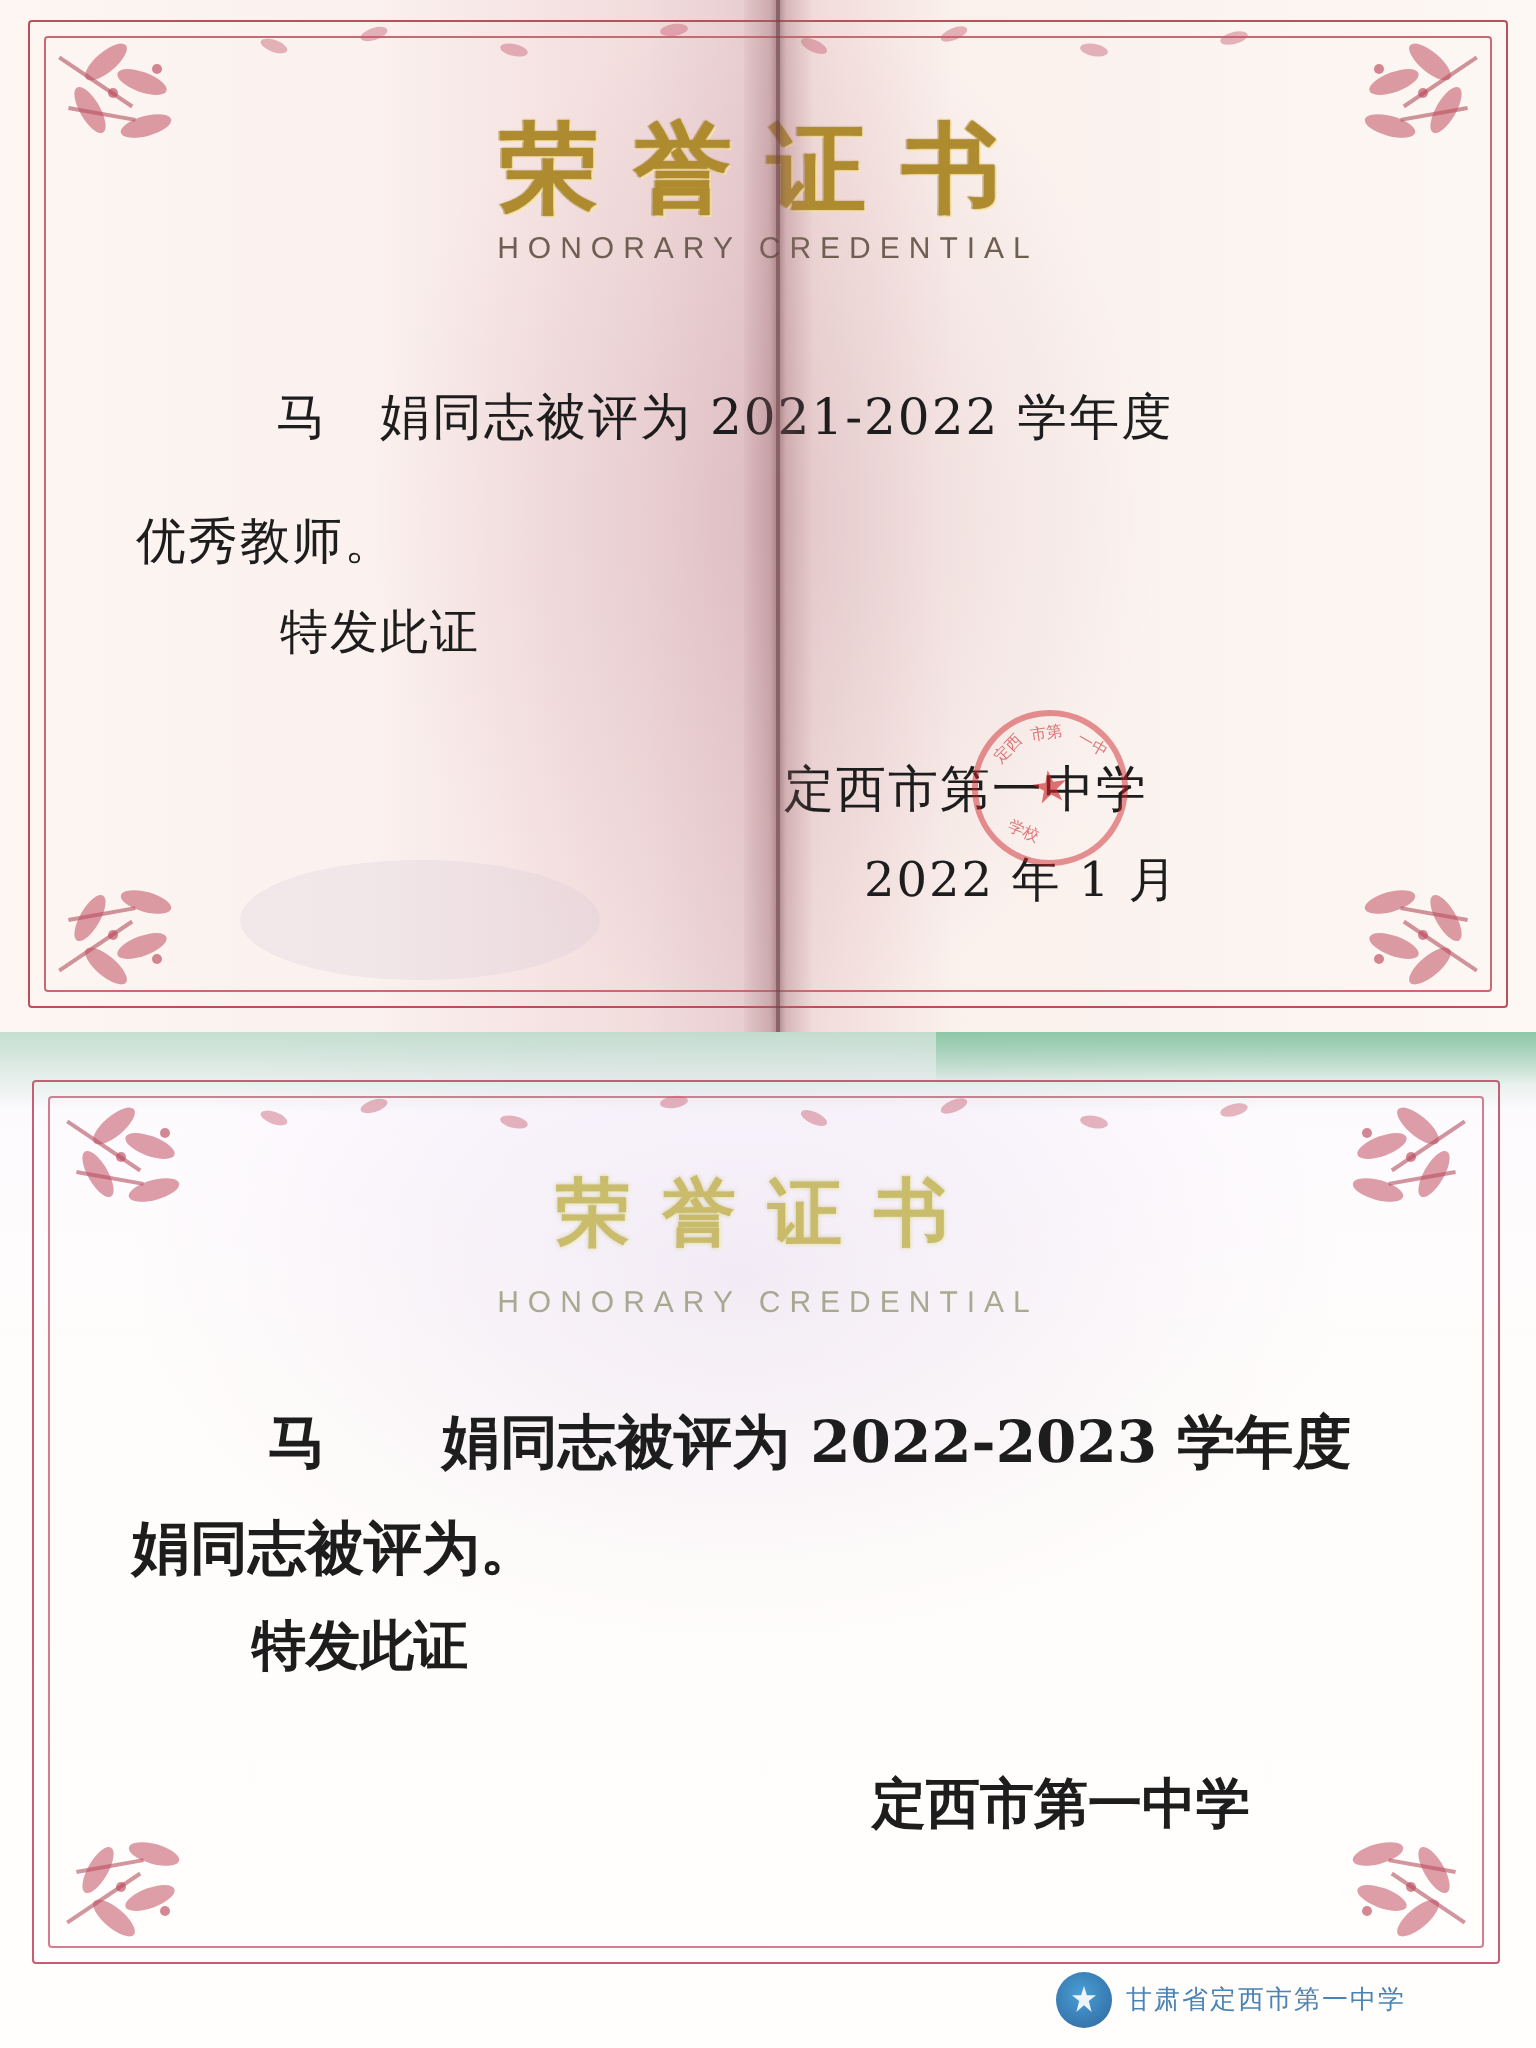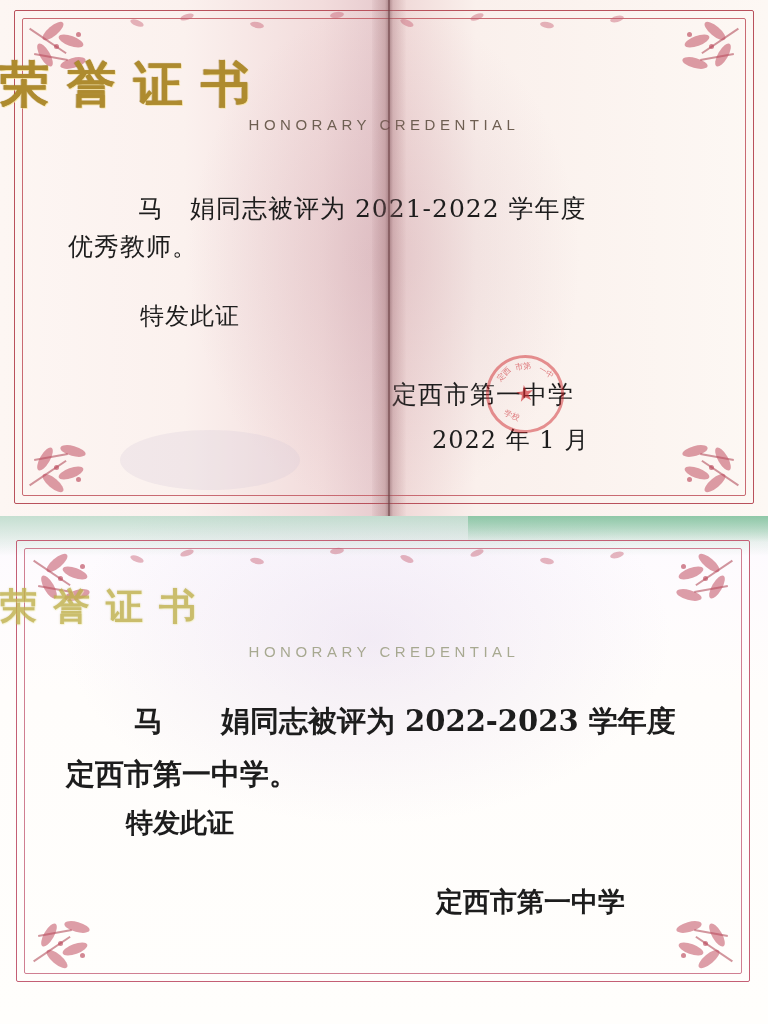--- a/index.html
+++ b/index.html
@@ -141,20 +141,21 @@
     position: absolute;
     width: 14px; height: 6px;
     border-radius: 50%;
     background: rgba(200,95,115,0.45);
   }
 
   
   .title-cn {
     position: absolute;
     width: 100%;
+    text-align: center;
     font-family: "DejaVu Serif", serif;
     font-weight: bold;
     letter-spacing: 18px;
     color: #b79438;
     text-shadow:
       0 0 1px rgba(150,115,25,0.9),
       1px 1px 0 rgba(255,235,160,0.75),
       -1px 0 0 rgba(140,105,20,0.35);
   }
   .cert-top .title-cn {
@@ -174,21 +175,21 @@
   .cert-top .title-en { top: 116px; color: #6e5f52; }
 
   
   .body-line {
     position: absolute;
     font-family: "DejaVu Serif", serif;
     color: #1d1d1d;
     white-space: nowrap;
   }
   .cert-top .l1 { left: 138px; top: 192px; font-size: 25px; letter-spacing: 1px; }
-  .cert-top .l2 { left: 68px;  top: 230px; font-size: 25px; letter-spacing: 1px; }
+  .cert-top .l2 { left: 68px;  top: 254px; font-size: 25px; letter-spacing: 1px; }
   .cert-top .l3 { left: 140px; top: 300px; font-size: 24px; letter-spacing: 1px; }
   .cert-top .sig { left: 392px; top: 378px; font-size: 25px; letter-spacing: 1px; }
   .cert-top .date { left: 432px; top: 424px; font-size: 24px; letter-spacing: 1px; }
 
   
   .seal {
     position: absolute;
     width: 72px;
     height: 72px;
     border: 3px solid rgba(205,35,40,0.62);
@@ -407,19 +408,23 @@
       <div class="band-sprig" style="left:420px; top:16px; transform:rotate(10deg);"></div>
       <div class="band-sprig" style="left:490px; top:10px; transform:rotate(-14deg);"></div>
     </div>
   </div>
 
   <div class="body-line" style="position:absolute; left:0; top:0; width:768px; height:1024px;">
     <div class="title-cn" style="top:582px; font-size:37px; color:#c0b14d; opacity:0.82; letter-spacing:16px; font-family:'DejaVu Serif',serif; font-weight:bold; text-shadow:0 0 2px rgba(160,150,60,0.5),1px 1px 0 rgba(255,255,200,0.6);">荣誉证书</div>
     <div class="title-en" style="top:643px; color:#8a8e6a; opacity:0.72;">HONORARY CREDENTIAL</div>
 
     <div class="body-line" style="left:134px; top:702px; font-size:29px; font-weight:bold; font-family:'DejaVu Serif',serif;">马　　娟同志被评为 2022-2023 学年度</div>
-    <div class="body-line" style="left:66px; top:755px; font-size:29px; font-weight:bold; font-family:'DejaVu Serif',serif;">定西市第一中学。</div>
+    <div class="body-line" style="left:66px; top:755px; font-size:29px; font-weight:bold; font-family:'DejaVu Serif',serif;">娟同志被评为。</div>
     <div class="body-line" style="left:126px; top:805px; font-size:27px; font-weight:bold; font-family:'DejaVu Serif',serif;">特发此证</div>
     <div class="body-line" style="left:436px; top:884px; font-size:27px; font-weight:bold; font-family:'DejaVu Serif',serif;">定西市第一中学</div>
   </div>
 
+  <div class="footer-logo">
+    <div class="badge"></div>
+    <div class="lt">甘肃省定西市第一中学</div>
+  </div>
 
 </div>
 
 </body></html>

